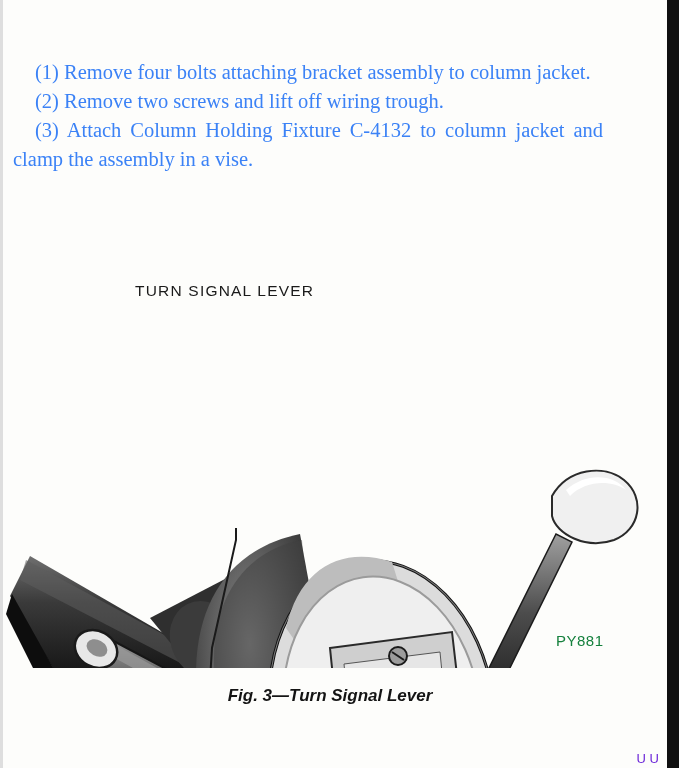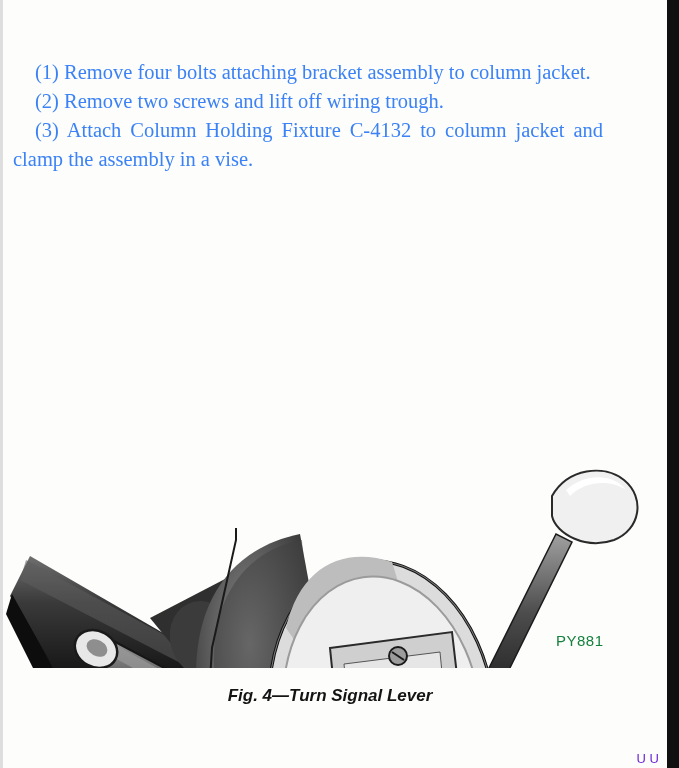--- a/index.html
+++ b/index.html
@@ -212,20 +212,21 @@
 
       <path d="M256 498 L300 518 L292 546 L252 528 Z" fill="#2b2b2b"></path>
 
       <path d="M236 300 L236 312 L212 420 L210 452" fill="none" stroke="#1a1a1a" stroke-width="2"></path>
       <polygon points="210,462 204,442 218,442" fill="#1a1a1a"></polygon>
 
       <path d="M30 452 C120 492 260 622 330 632 L330 648 C230 648 90 540 26 468 Z" fill="#0c0c0c" opacity="0.35"></path>
     </svg>
   </div>
 
+  <div class="callout-label">TURN SIGNAL LEVER</div>
 
   <div class="photo-code">PY881</div>
 
-  <div class="fig-caption">Fig. 4—Turn Signal Lever</div>
+  <div class="fig-caption">Fig. 3—Turn Signal Lever</div>
 
   <div class="footer-mark">U U</div>
 
 </div>
 
 </body></html>

